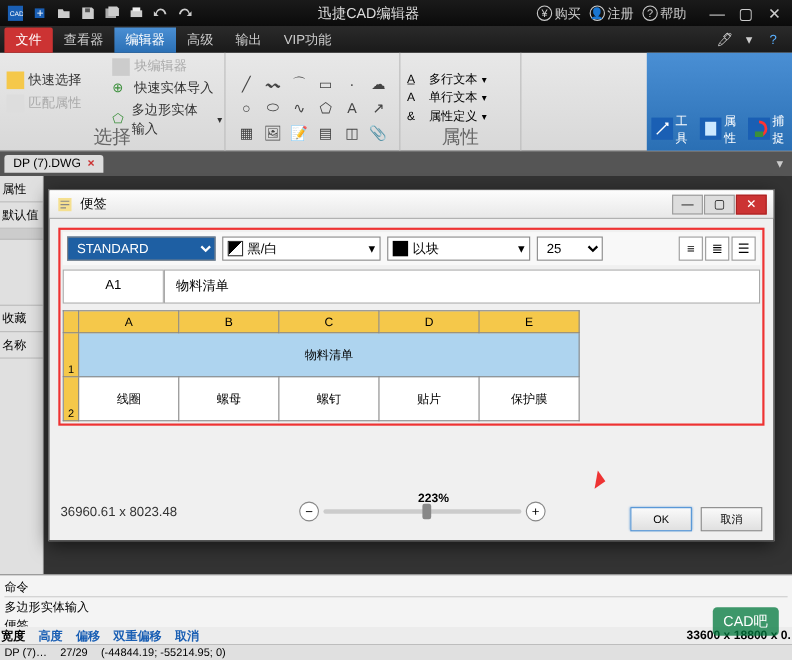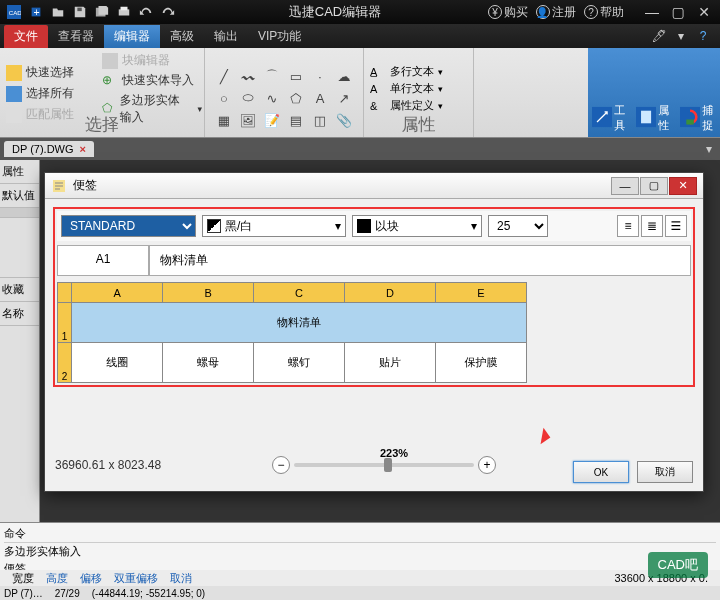--- a/index.html
+++ b/index.html
@@ -91,21 +91,21 @@
 .zoom-label { font-size: 11px; position: absolute; top: -16px; left: 86px; font-weight: bold; }
 .dlg-btn { width: 56px; height: 22px; border: 1px solid #888; background: linear-gradient(#fafafa,#e0e0e0); cursor: pointer; font-size: 10px; margin-top: 14px; }
 .dlg-btn.ok { border: 1px solid #4a8fd4; box-shadow: 0 0 2px #4a8fd4; }
 
 .arrow-annot { position: absolute; width: 0; height: 0; border-left: 12px solid transparent; border-top: 12px solid #e33; transform: rotate(55deg); z-index: 200; }
 
 
 .cmd-area { position: absolute; bottom: 28px; left: 0; right: 0; height: 50px; background: #f4f4f4; font-size: 11px; padding: 2px 4px; border-top: 1px solid #888; }
 .cmd-area div { padding: 1px 0; }
 
-.status-line1 { position: absolute; bottom: 14px; left: 0; right: 0; height: 16px; background: #ececec; display: flex; align-items: center; font-size: 11px; padding: 0 12px; gap: 12px; }
+.status-line1 { position: absolute; bottom: 14px; left: 0; right: 0; height: 16px; background: #ececec; display: flex; align-items: center; font-size: 11px; padding: 0 1px; gap: 12px; font-weight: bold; }
 .status-line1 a { color: #1a5fb4; text-decoration: none; cursor: pointer; }
 .status-line2 { position: absolute; bottom: 0; left: 0; right: 0; height: 14px; background: #e0e0e0; display: flex; align-items: center; font-size: 10px; padding: 0 4px; gap: 12px; }
 .status-right { margin-left: auto; }
 .watermark { position: absolute; right: 12px; bottom: 22px; background: rgba(0,120,60,0.75); color: #fff; padding: 4px 10px; font-size: 13px; border-radius: 4px; z-index: 50; }
 </style>
 </head>
 <body>
 
 <div class="title-bar">
   <div class="icon-group">
@@ -193,24 +193,20 @@
 
 <div class="ribbon">
   <div class="ribbon-group" style="width:205px">
     <div class="ribbon-item">
         <span class="ri-icon" style="background:#f5c84a"></span>
         <span>快速选择</span>
       </div>
     <div class="ribbon-item disabled" style="position:absolute;left:100px;top:2px">
         <span class="ri-icon" style="background:#ccc"></span>
         <span>块编辑器</span>
-      </div>
-    <div class="ribbon-item">
-        <span class="ri-icon" style="background:#4a8fd4"></span>
-        <span>选择所有</span>
       </div>
     <div class="ribbon-item" style="position:absolute;left:100px;top:22px">
         <span class="ri-icon" style="color:#3a8f3a">⊕</span>
         <span>快速实体导入</span>
       </div>
     <div class="ribbon-item disabled">
         <span class="ri-icon" style="background:#ddd"></span>
         <span>匹配属性</span>
       </div>
     <div class="ribbon-item" style="position:absolute;left:100px;top:42px">

